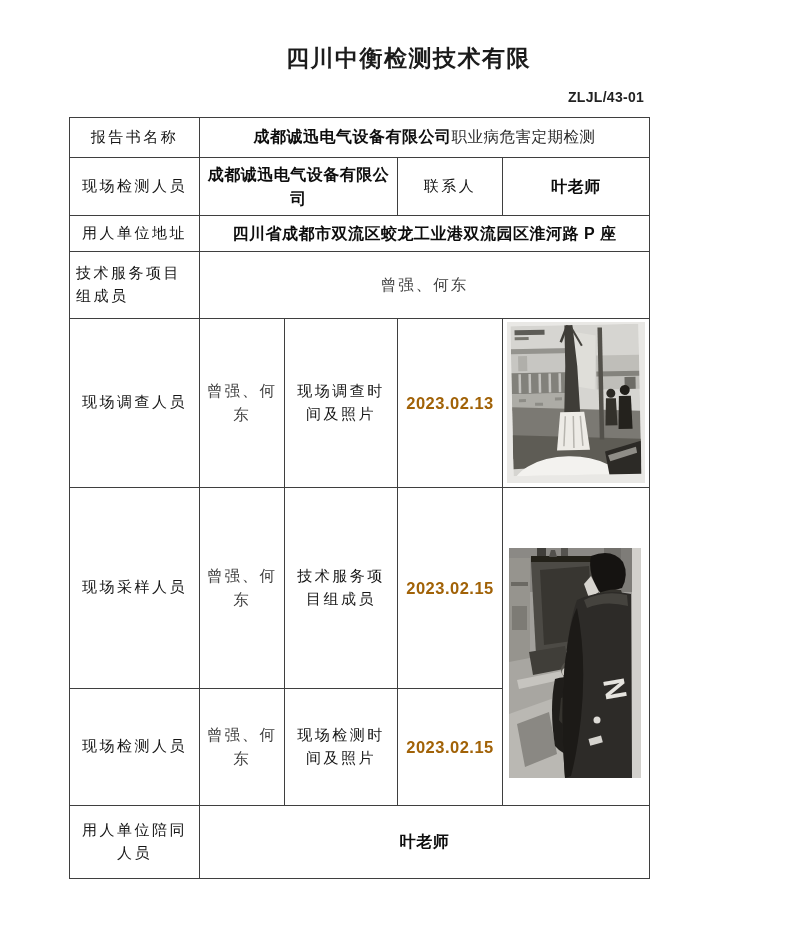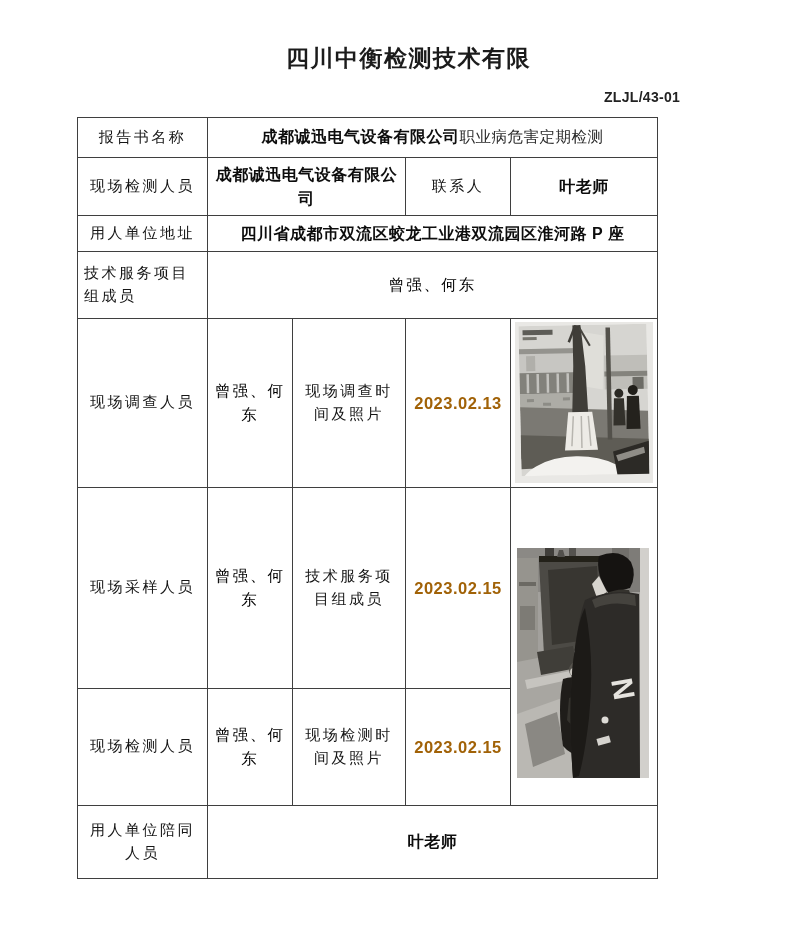--- a/index.html
+++ b/index.html
@@ -10,41 +10,41 @@
   .title1{
     position:absolute;top:43px;left:0;width:100%;box-sizing:border-box;padding-left:24px;
     text-align:center;font-size:23px;font-weight:700;letter-spacing:1.5px;color:#1b1b1b;
   }
   .title2{
     position:absolute;top:79px;left:197px;
     font-size:21.5px;font-weight:700;letter-spacing:0.5px;color:#1b1b1b;white-space:nowrap;
   }
   .doc-code{
     position:absolute;top:89px;left:568px;
-    font-size:14px;font-weight:700;letter-spacing:0.3px;color:#222;white-space:nowrap;margin-left:36px;
+    font-size:14px;font-weight:700;letter-spacing:0.3px;color:#222;white-space:nowrap;
   }
   table.form{
-    position:absolute;left:77px;top:117px;width:580px;
+    position:absolute;left:69px;top:117px;width:580px;
     border-collapse:collapse;table-layout:fixed;
   }
   .form td{
     border:1.5px solid #3f3f3f;padding:2px 6px;box-sizing:border-box;
     vertical-align:middle;overflow:hidden;
   }
   tr.r1{height:40px;} tr.r2{height:58px;} tr.r3{height:36px;} tr.r4{height:67px;}
   tr.r5{height:169px;} tr.r6{height:201px;} tr.r7{height:117px;} tr.r8{height:73px;}
   .lbl{
     font-family:"Liberation Serif","DejaVu Serif",serif;font-weight:400;
     font-size:15px;letter-spacing:2.5px;text-align:center;color:#161616;line-height:1.55;
   }
   .lbl-left{text-align:left;padding-left:12px;}
   .v-bold{font-weight:700;font-size:16px;letter-spacing:0.5px;text-align:center;color:#0d0d0d;line-height:1.45;}
   .v-serif{
     font-family:"Liberation Serif","DejaVu Serif",serif;font-size:15.5px;
-    letter-spacing:2px;text-align:center;color:#000000;line-height:1.55;
+    letter-spacing:2px;text-align:center;color:#404040;line-height:1.55;
   }
   .v-date{font-size:16.5px;font-weight:600;letter-spacing:0.5px;text-align:center;color:#a16207;}
   .rpt{text-align:center;white-space:nowrap;}
   .rpt .b{font-weight:700;font-size:16px;letter-spacing:0.5px;color:#0d0d0d;}
   .rpt .n{font-family:"Liberation Serif","DejaVu Serif",serif;font-size:15.5px;letter-spacing:0.5px;color:#2a2a2a;}
   .photo-cell{padding:0;position:relative;vertical-align:top;}
   .photo1{position:absolute;top:3px;left:4px;width:138px;height:161px;}
   .photo2{position:absolute;top:60px;left:6px;width:132px;height:230px;}
   .photo1 svg,.photo2 svg{display:block;width:100%;height:100%;}
 </style>

